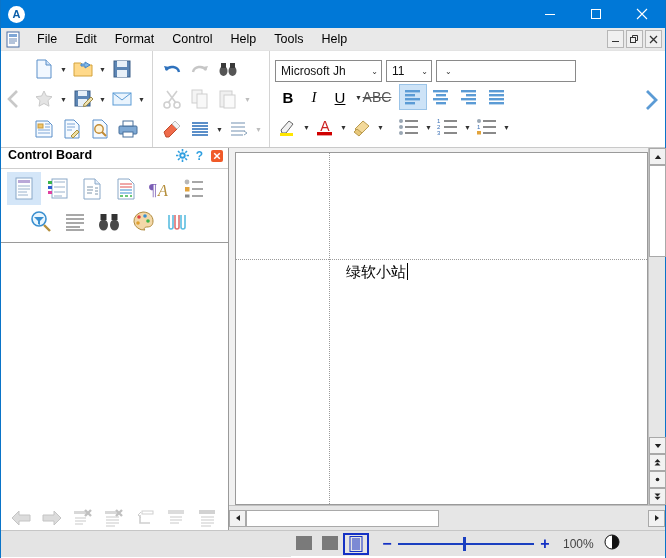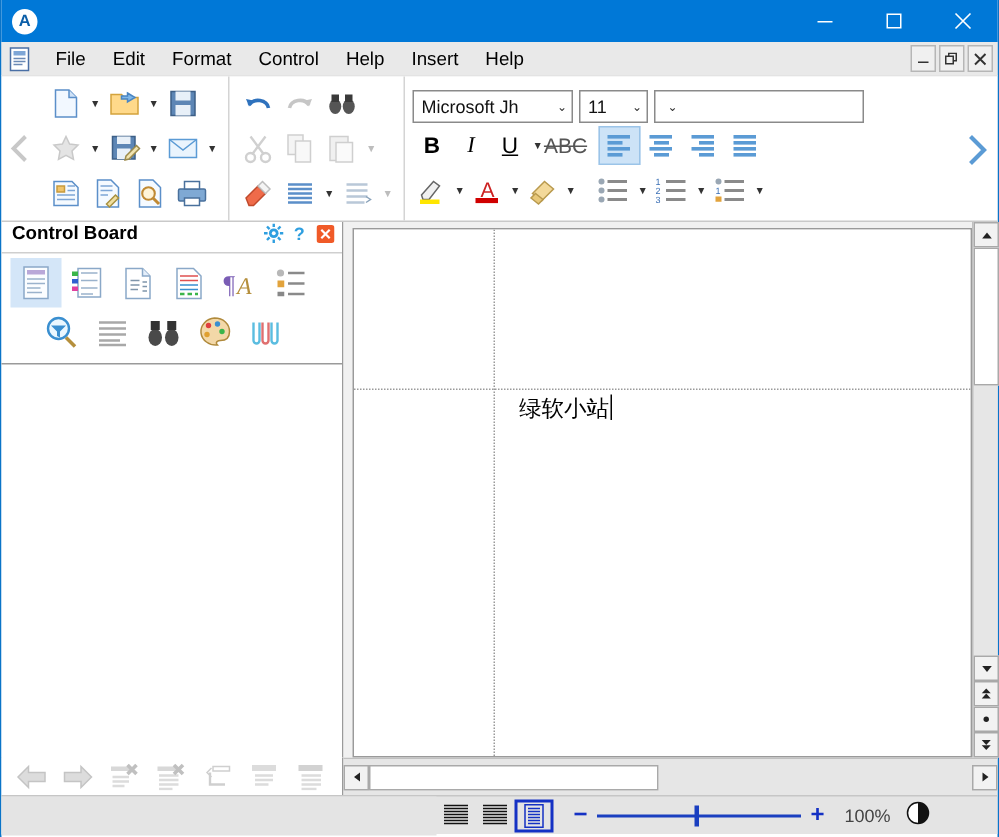--- a/index.html
+++ b/index.html
@@ -170,21 +170,21 @@
     <svg class="doc-icon" viewBox="0 0 15 17">
       <rect x="1" y="1" width="12" height="15" fill="#fff" stroke="#4a6fa5"></rect>
       <rect x="3" y="3" width="8" height="3" fill="#7ea6d6"></rect>
       <path d="M3 8h8M3 10h8M3 12h6" stroke="#6a89b5" stroke-width="1"></path>
     </svg>
     <div class="menu-item">File</div>
     <div class="menu-item">Edit</div>
     <div class="menu-item">Format</div>
     <div class="menu-item">Control</div>
     <div class="menu-item">Help</div>
-    <div class="menu-item">Insert</div>
+    <div class="menu-item">Tools</div>
     <div class="menu-item">Help</div>
     <div class="mdi-btns">
       <div class="mdi-btn">
         <svg width="9" height="9" viewBox="0 0 9 9">
             <rect x="1" y="6" width="7" height="1" fill="#333"></rect>
           </svg>
       </div>
       <div class="mdi-btn">
         <svg width="9" height="9" viewBox="0 0 9 9">
             <rect x="0.5" y="2.5" width="5" height="5" fill="none" stroke="#333"></rect>

